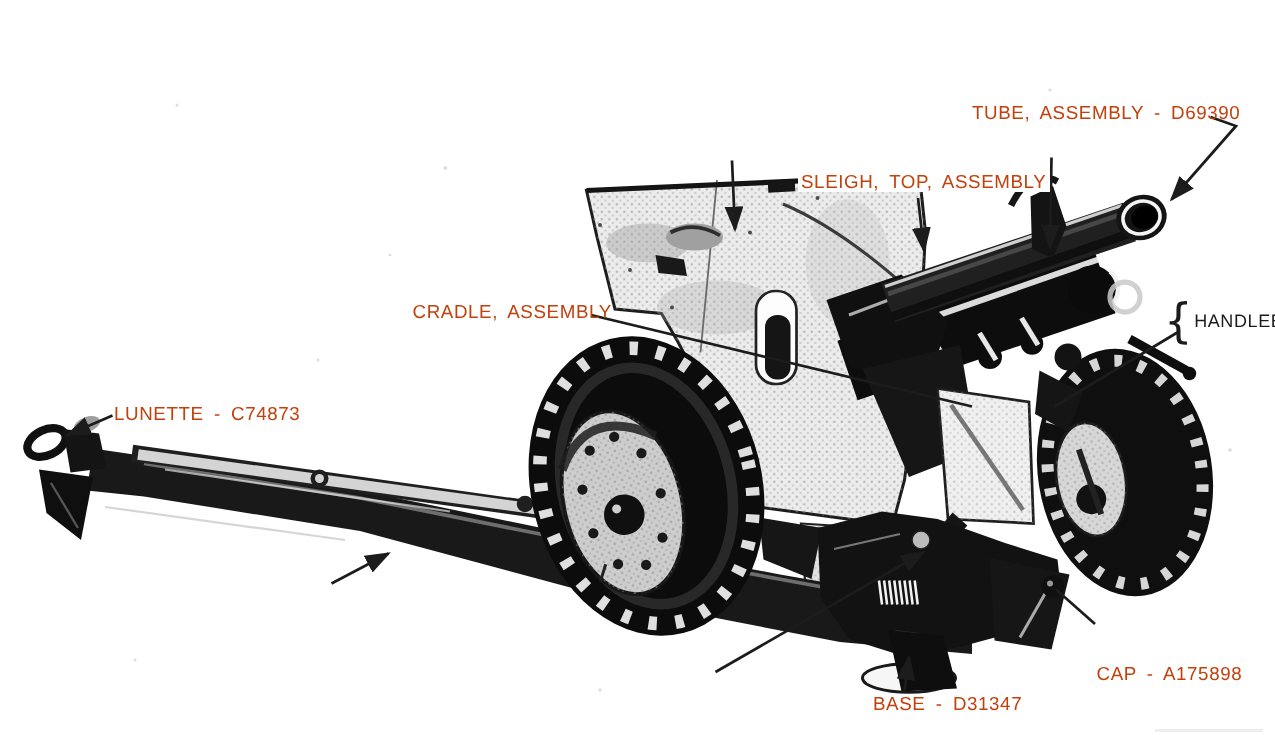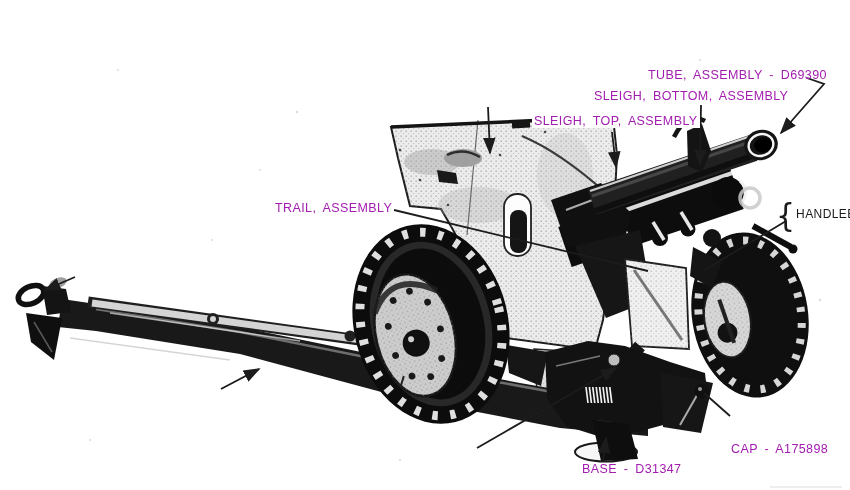--- a/index.html
+++ b/index.html
@@ -1,20 +1,20 @@
 <!DOCTYPE html>
 <html><head>
 <meta charset="utf-8">
 <style>
   html,body{margin:0;padding:0;background:#ffffff;}
   .stage{position:relative;width:850px;height:490px;background:#ffffff;overflow:hidden;
          font-family:"Liberation Sans",sans-serif;}
   .stage svg{position:absolute;left:0;top:0;}
   .lbl{position:absolute;font-size:12.5px;letter-spacing:.4px;word-spacing:3px;
-       color:#a21caf;white-space:nowrap;z-index:2;line-height:14px;}
+       color:#c2410c;white-space:nowrap;z-index:2;line-height:14px;}
   .lbl.boxed{background:#ffffff;padding:0 2px;text-align:right;}
   .handle-wrap{position:absolute;left:776px;top:201px;display:flex;align-items:center;z-index:2;color:#1b1b1b;}
   .handle-brace{font-size:30px;font-weight:400;line-height:28px;margin-right:1px;
                 font-family:"DejaVu Sans",sans-serif;transform:scaleY(1.05);}
   .handle-text{display:flex;flex-direction:row;font-size:12px;letter-spacing:.4px;line-height:13.5px;}
 </style>
 </head>
 <body>
 
 <div class="stage">
@@ -204,28 +204,28 @@
     <path d="M786,221 L703,271"></path>
     <path d="M75,277 L45,290" marker-end="url(#arw)"></path>
     <path d="M221,389 L259,369" marker-end="url(#arw)"></path>
     <path d="M477,448 L616,368" marker-end="url(#arw)"></path>
     <path d="M603,461 L606,438" marker-end="url(#arw)"></path>
     <path d="M730,416 L704,393"></path>
   </g>
 </svg>
 
 <div class="lbl" style="left:648px;top:68px">TUBE, ASSEMBLY - D69390</div>
-<div class="lbl" style="left:594px;top:89px">SLEIGH, BOTTOM, ASSEMBLY</div>
 <div class="lbl boxed" style="left:532px;top:114px">SLEIGH, TOP, ASSEMBLY</div>
-<div class="lbl" style="left:275px;top:201px">TRAIL, ASSEMBLY</div>
+<div class="lbl" style="left:275px;top:201px">CRADLE, ASSEMBLY</div>
 
 <div class="handle-wrap">
   <span class="handle-brace">{</span>
   <span class="handle-text">
     <span>HANDLE</span>
     <span>B13942</span>
   </span>
 </div>
 
+<div class="lbl" style="left:76px;top:269px">LUNETTE - C74873</div>
 <div class="lbl" style="left:582px;top:462px">BASE - D31347</div>
 <div class="lbl" style="left:731px;top:442px">CAP - A175898</div>
 
 </div>
 
 </body></html>

